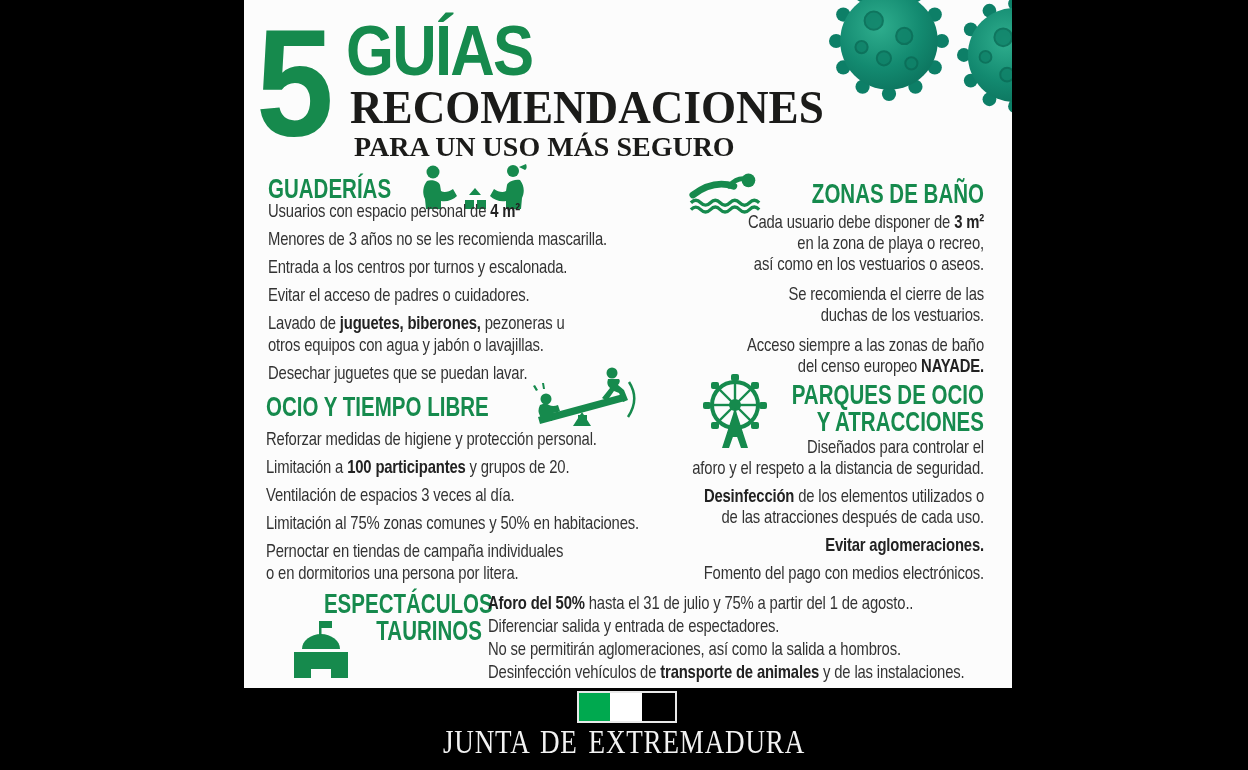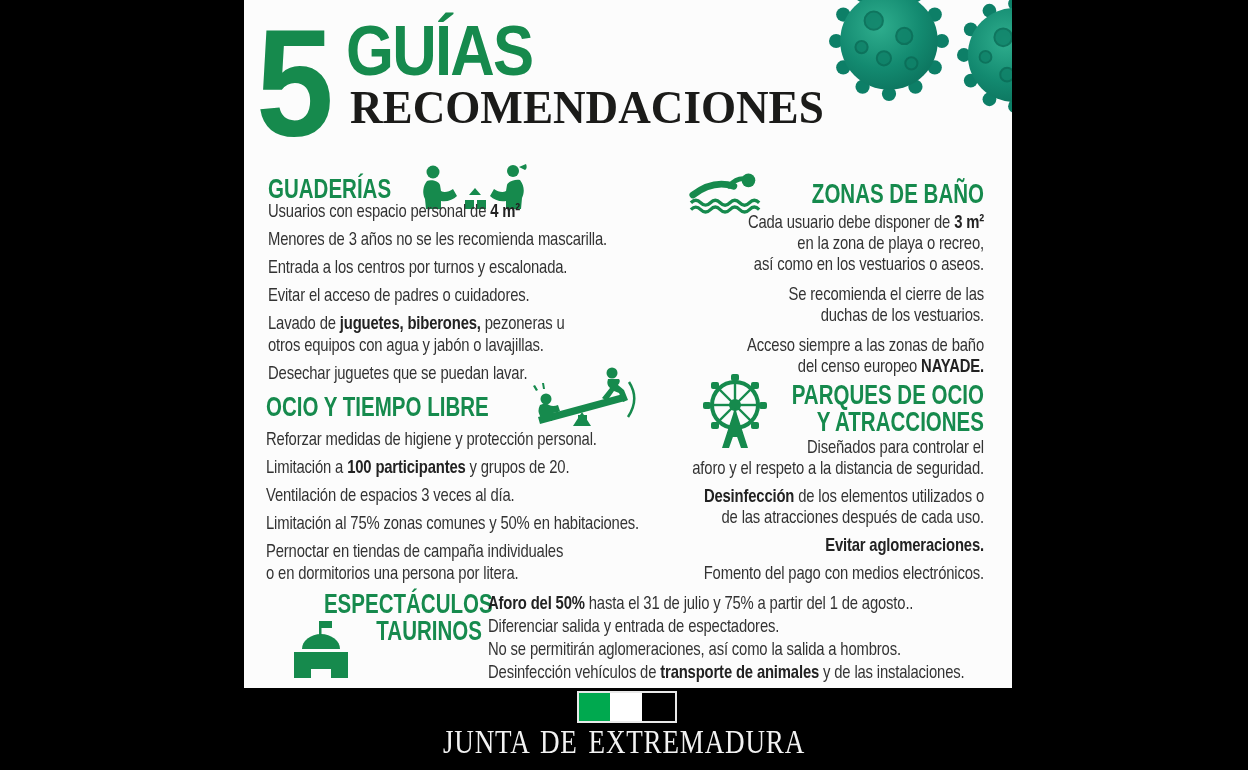--- a/index.html
+++ b/index.html
@@ -131,20 +131,21 @@
             <circle cx="76" cy="60" r="8"></circle>
           <circle cx="52" cy="80" r="7"></circle>
             <circle cx="30" cy="62" r="6"></circle>
         </g>
       </svg>
     </div>
 
     <div class="big5">5</div>
     <div class="title">GUÍAS</div>
     <div class="subtitle">RECOMENDACIONES</div>
+    <div class="tagline">PARA UN USO MÁS SEGURO</div>
 
     <div class="h-green h-left" style="left:24px;top:176px">GUADERÍAS</div>
     <div class="icon" style="left:176px;top:162px;width:108px;height:54px">
       <svg viewBox="0 0 108 52" fill="#168a4d">
         <circle cx="13" cy="9" r="6.5"></circle>
         <path d="M7 18 c-4 5 -5 12 -2 18 l1 10 h15 v-8 c6 1 12 -1 16 -5 l-4 -7 c-4 3 -9 4 -12 2 l-1 -6 c-1 -4 -9 -6 -13 -4 z"></path>
         <circle cx="93" cy="8" r="6"></circle>
         <path d="M99 4 l7 -3 c1 2 1 5 -1 6 z"></path>
         <path d="M100 17 c4 5 5 12 2 18 l-1 11 h-15 v-8 c-6 1 -12 -1 -16 -5 l4 -7 c4 3 9 4 12 2 l1 -6 c1 -4 9 -6 13 -5 z"></path>
         <path d="M49 32 l6 -7 6 7 z"></path>

